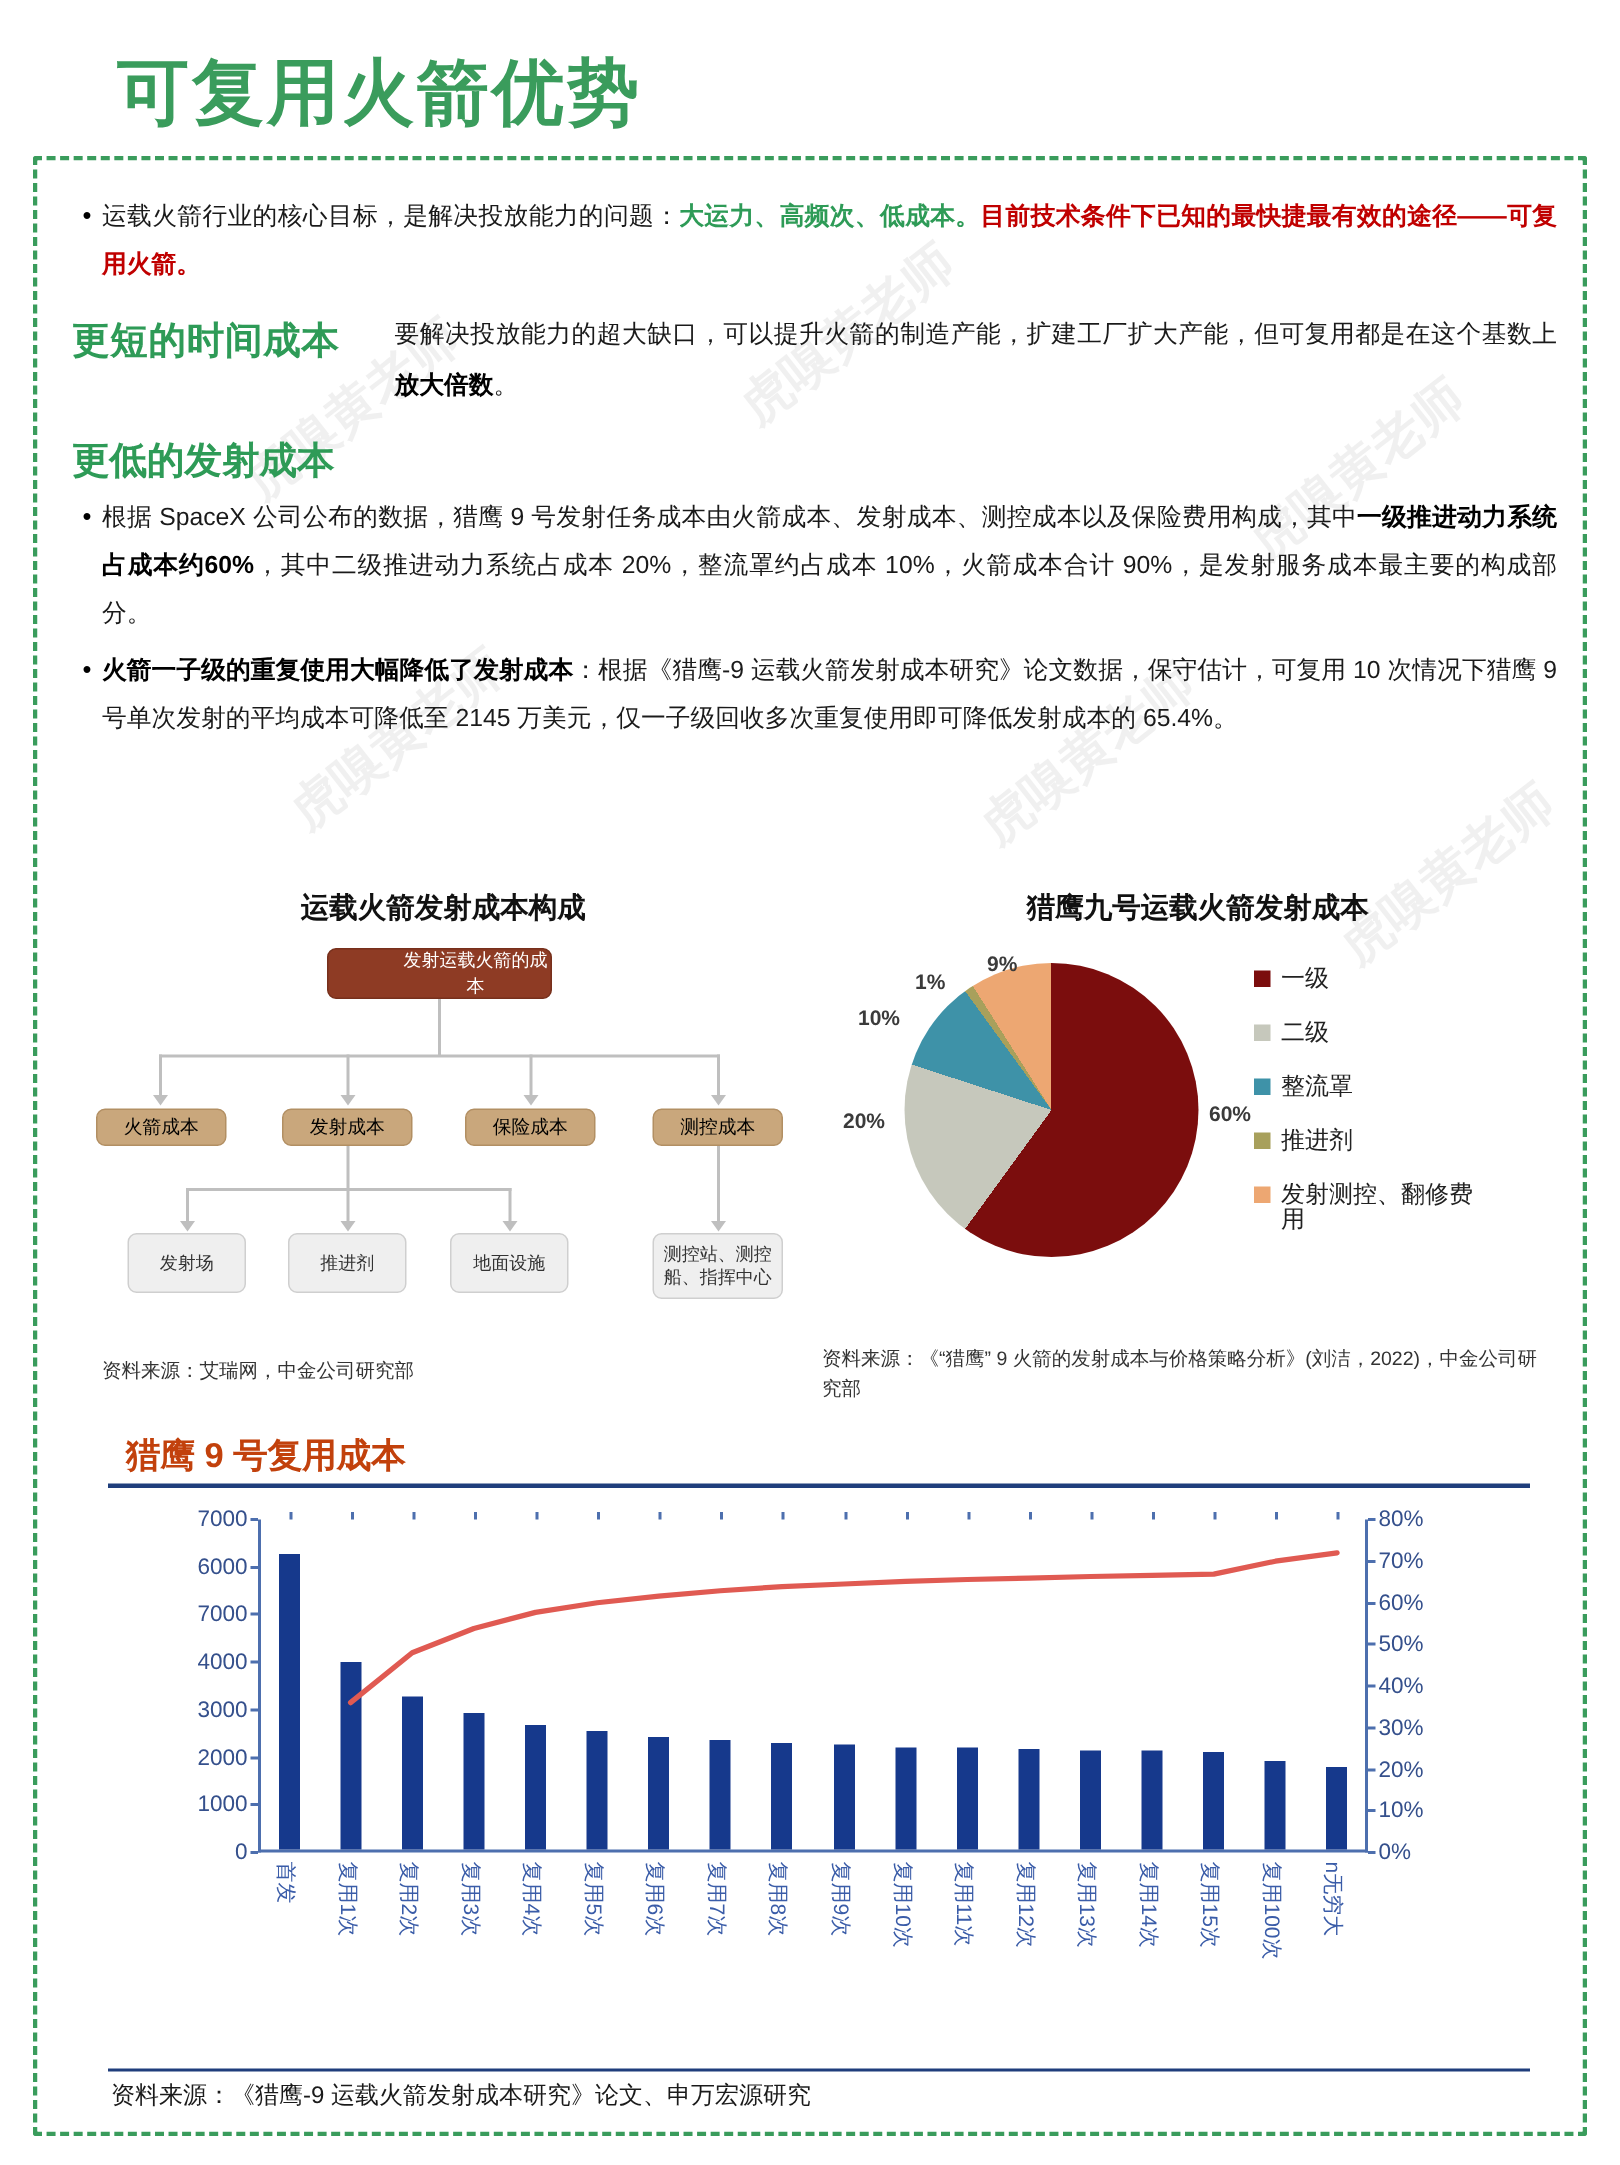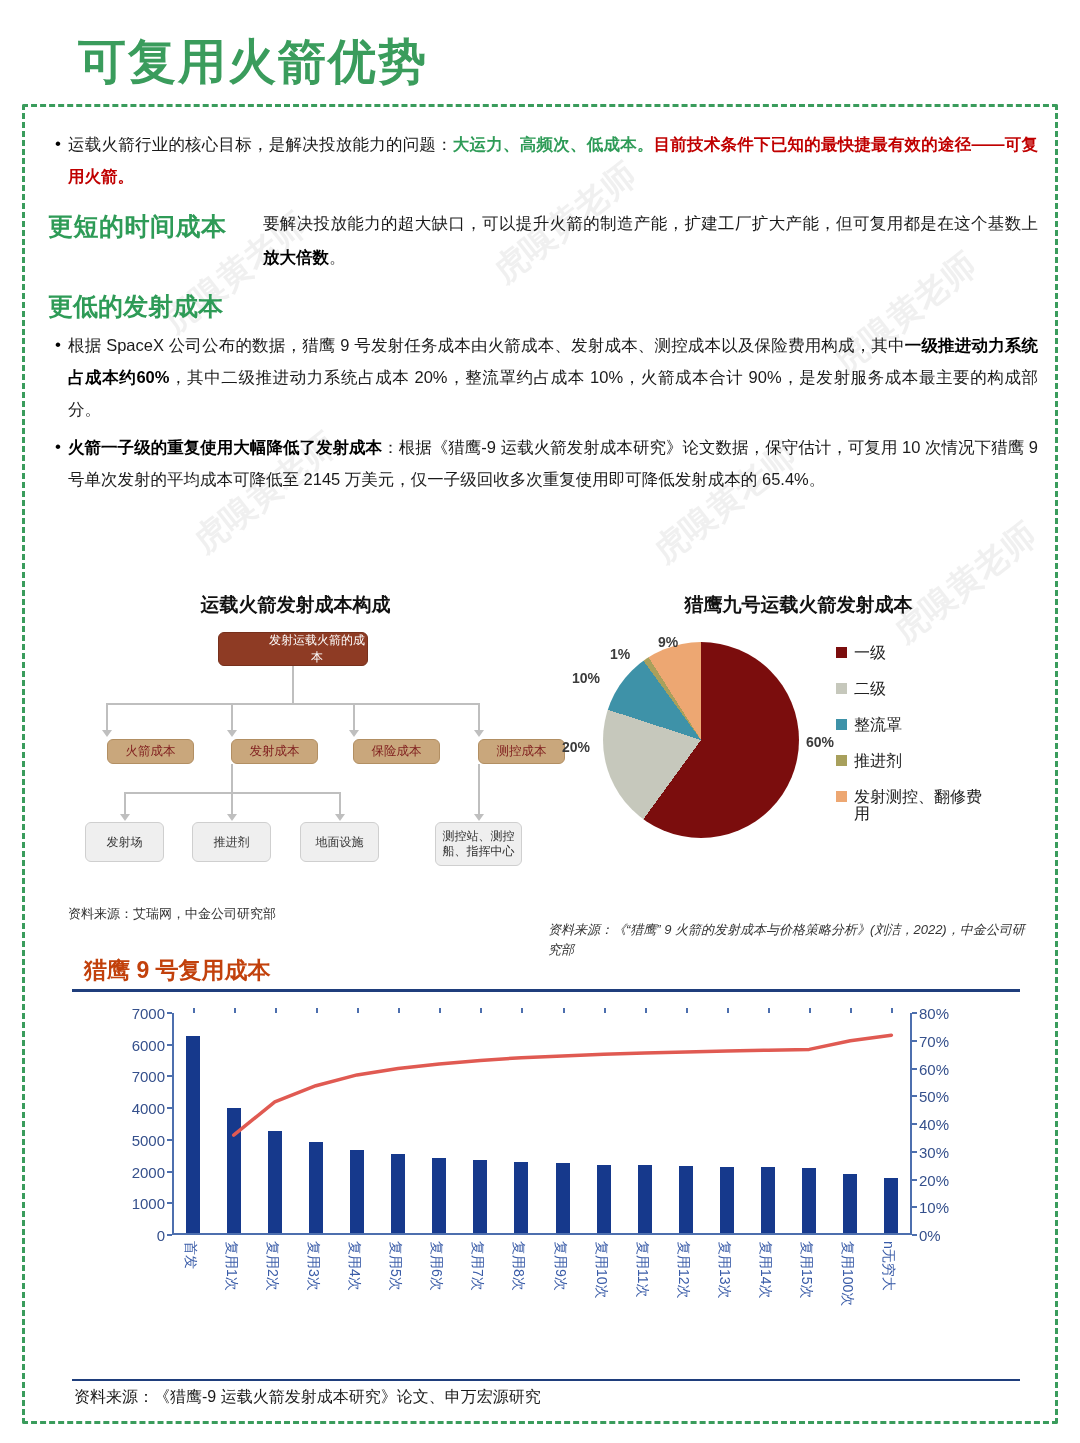--- a/index.html
+++ b/index.html
@@ -91,21 +91,21 @@
     text-align: center;
     border-radius: 6px;
     font-size: 12.5px;
   }
   .fbox.root {
     background: #8E3B24; color: #fff; border: 1px solid #77301c;
     font-size: 12px;
     padding-left: 48px;
   }
   .fbox.lvl2 {
-    background: #C9A77C; color: #7f1d1d; border: 1px solid #b28f63; margin-left: 43px;
+    background: #C9A77C; color: #000000; border: 1px solid #b28f63;
   }
   .fbox.lvl3 {
     background: #EFEFEF; color: #333; border: 1px solid #cfcfcf;
     font-size: 12px; line-height: 15px;
   }
   .conn { position: absolute; background: #BFBFBF; }
   .arrow {
     position: absolute;
     width: 0; height: 0;
     border-left: 5px solid transparent;
@@ -302,40 +302,40 @@
         <div class="legend-tx">推进剂</div>
       </div>
       <div class="legend-item">
         <div class="legend-sw" style="background:#EDA772;"></div>
         <div class="legend-tx">发射测控、翻修费用</div>
       </div>
     </div>
   </div>
 
   <div class="src" style="left:20px; top:312px; width:440px;">资料来源：艾瑞网，中金公司研究部</div>
-  <div class="src" style="left:500px; top:328px; width:480px;font-style:italic;">资料来源：《“猎鹰” 9 火箭的发射成本与价格策略分析》(刘洁，2022)，中金公司研究部</div>
+  <div class="src" style="left:500px; top:304px; width:480px;">资料来源：《“猎鹰” 9 火箭的发射成本与价格策略分析》(刘洁，2022)，中金公司研究部</div>
 
 </div>
 
 <div class="bchart">
   <div class="bc-title">猎鹰 9 号复用成本</div>
   <div class="bc-rule"></div>
 
   <div class="plot">
     <div class="axis-l"></div>
     <div class="axis-r"></div>
     <div class="axis-b"></div>
     <div id="yticks-left">
         <div class="ytick" style="top: 222px;">0</div>
         <div class="tickmark" style="left: -5px; top: 221px;"></div>
         <div class="ytick" style="top: 190.286px;">1000</div>
         <div class="tickmark" style="left: -5px; top: 189.286px;"></div>
         <div class="ytick" style="top: 158.571px;">2000</div>
         <div class="tickmark" style="left: -5px; top: 157.571px;"></div>
-        <div class="ytick" style="top: 126.857px;">5000</div>
+        <div class="ytick" style="top: 126.857px;">3000</div>
         <div class="tickmark" style="left: -5px; top: 125.857px;"></div>
         <div class="ytick" style="top: 95.1429px;">4000</div>
         <div class="tickmark" style="left: -5px; top: 94.1429px;"></div>
         <div class="ytick" style="top: 63.4286px;">7000</div>
         <div class="tickmark" style="left: -5px; top: 62.4286px;"></div>
         <div class="ytick" style="top: 31.7143px;">6000</div>
         <div class="tickmark" style="left: -5px; top: 30.7143px;"></div>
         <div class="ytick" style="top: 0px;">7000</div>
         <div class="tickmark" style="left: -5px; top: -1px;"></div>
       </div>

